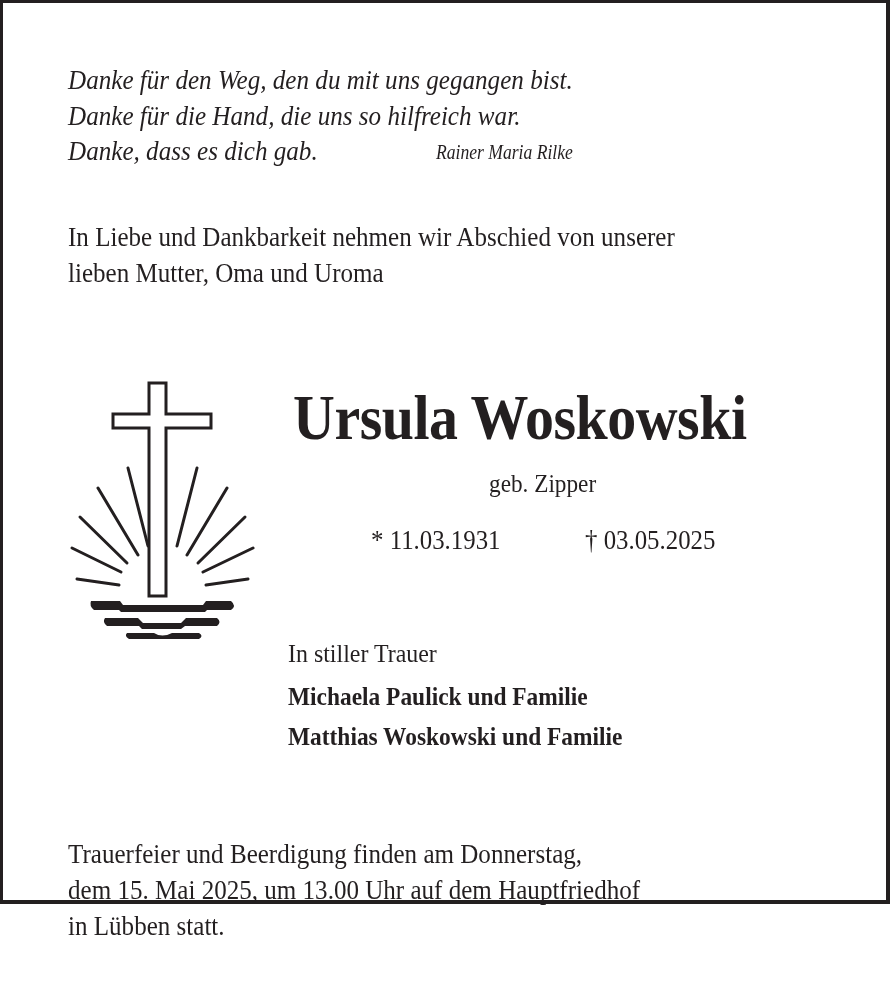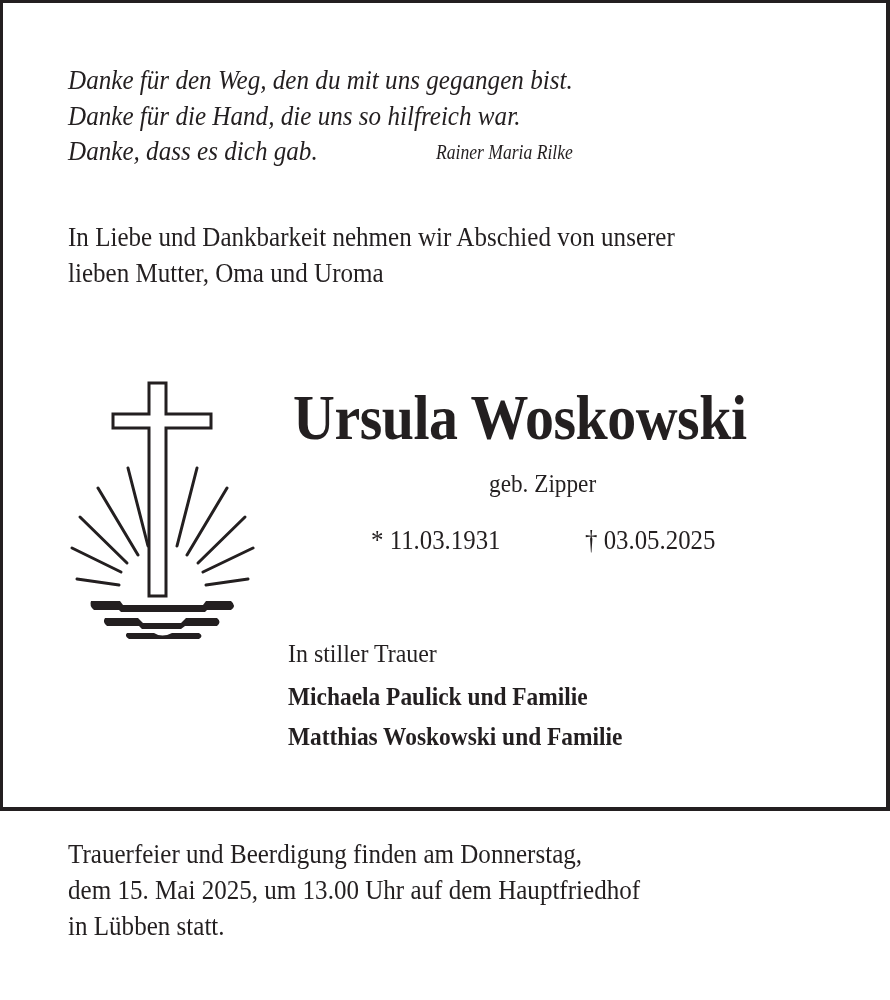--- a/index.html
+++ b/index.html
@@ -1,18 +1,18 @@
 <!DOCTYPE html>
 <html><head>
 <meta charset="utf-8">
 <style>
   html, body { margin: 0; padding: 0; background: #ffffff; }
   body { width: 890px; height: 1000px; position: relative; overflow: hidden; }
   .frame {
-    position: absolute; left: 0; top: 0; width: 890px; height: 811px;
+    position: absolute; left: 0; top: 0; width: 890px; height: 904px;
     box-sizing: border-box;
     border-top: 3px solid #231f20; border-left: 3px solid #231f20;
     border-right: 4px solid #231f20; border-bottom: 4px solid #231f20;
     background: #ffffff;
   }
   .txt {
     position: absolute; margin: 0; white-space: nowrap; color: #231f20;
     font-family: "Liberation Serif", "DejaVu Serif", serif;
     transform-origin: 0 0;
   }

